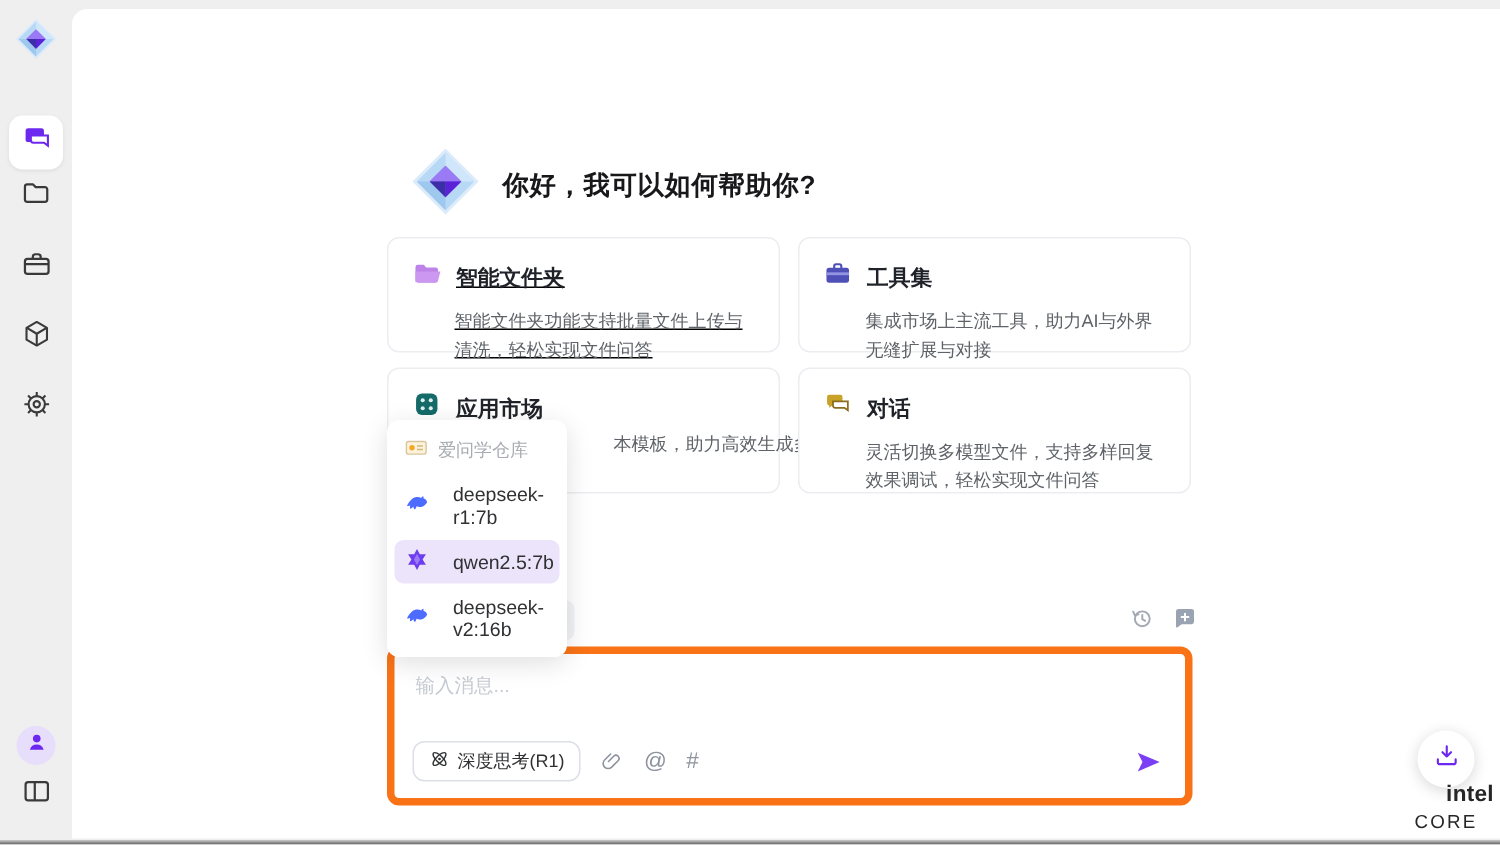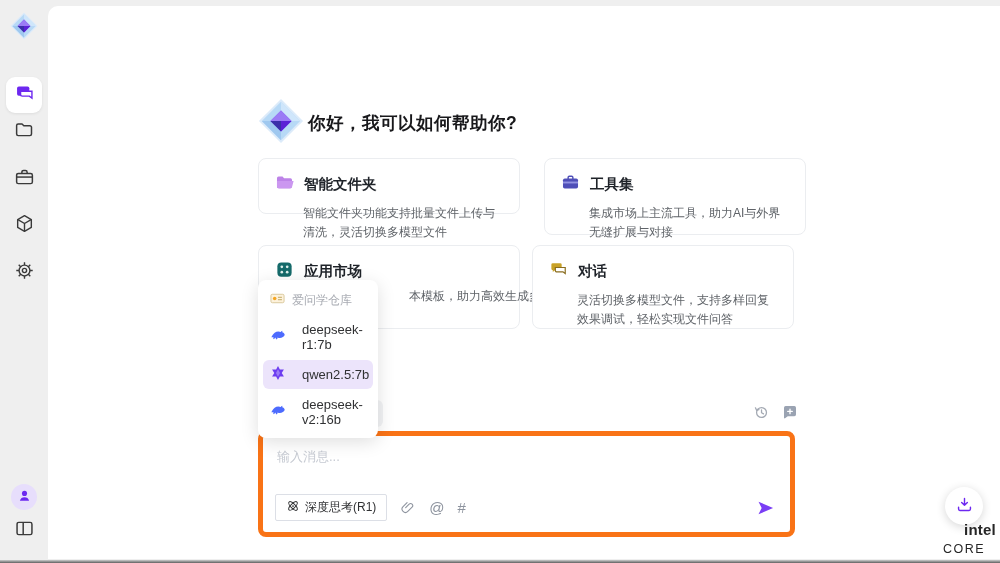--- a/index.html
+++ b/index.html
@@ -11,21 +11,21 @@
   .sidebar { position:absolute; left:0; top:0; width:48px; height:560px; background:#efefef; z-index:5; }
   .side-logo { position:absolute; left:10px; top:12px; width:28px; height:28px; cursor:pointer; }
   .side-item { position:absolute; left:13px; width:22px; height:22px; display:flex; align-items:center; justify-content:center; cursor:pointer; }
   .side-item.active-wrap { left:6px; top:77px; width:36px; height:36px; background:#ffffff; border-radius:9px; box-shadow:0 1px 3px rgba(0,0,0,.08); }
   .avatar-circle { position:absolute; left:11px; top:484px; width:26px; height:26px; border-radius:50%; background:#e7defc; display:flex; align-items:center; justify-content:center; cursor:pointer; }
 
   
   .main-panel { position:absolute; left:48px; top:6px; width:952px; height:553px; background:#ffffff; border-radius:10px 0 0 0; }
 
   
-  .greeting { position:absolute; left:258px; top:98px; height:50px; display:flex; align-items:center; gap:4px; }
+  .greeting { position:absolute; left:274px; top:98px; height:50px; display:flex; align-items:center; gap:15px; }
   .greeting-title { font-size:17.5px; font-weight:bold; color:#18181b; letter-spacing:.5px; }
 
   
   .card { position:absolute; width:262px; background:#fff; border:1px solid #ebedf0; border-radius:8px; padding:14px 16px 10px 16px; cursor:pointer; }
   .card-head { display:flex; align-items:center; gap:10px; margin-bottom:8px; }
   .card-title { font-size:14.5px; font-weight:bold; color:#1f2329; }
   .card-desc { font-size:12px; color:#5f6368; line-height:1.6; padding-left:28px; }
   .card-desc-frag { position:absolute; left:150px; top:42px; font-size:12px; color:#5f6368; white-space:nowrap; }
 
   
@@ -40,21 +40,21 @@
   .chevron { font-size:11px; color:#606266; transform:scaleY(.8); }
 
   .top-actions { position:absolute; left:751px; top:402px; display:flex; gap:10px; align-items:center; }
   .top-action { width:19px; height:19px; cursor:pointer; display:flex; align-items:center; justify-content:center; }
 
   
   .composer { position:absolute; left:258px; top:431px; width:537px; height:106px; border:5px solid #f97316; border-radius:8px; background:#fff; }
   .composer textarea { position:absolute; left:14px; top:12px; width:505px; height:48px; border:none; outline:none; resize:none; font-family:inherit; font-size:13px; color:#303133; background:transparent; }
   .composer textarea::placeholder { color:#c6cad2; }
   .composer-bar { position:absolute; left:12px; right:14px; bottom:11px; display:flex; align-items:center; gap:13px; }
-  .think-btn { display:flex; align-items:center; gap:5px; border:1px solid #dcdfe6; border-radius:2px; padding:4px 10px; font-size:12px; color:#303133; background:#fff; cursor:pointer; }
+  .think-btn { display:flex; align-items:center; gap:5px; border:1px solid #dcdfe6; border-radius:8px; padding:4px 10px; font-size:12px; color:#303133; background:#fff; cursor:pointer; }
   .bar-icon { color:#8d939e; font-size:15px; cursor:pointer; display:flex; align-items:center; }
   .send-btn { margin-left:auto; cursor:pointer; display:flex; align-items:center; }
 
   
   .fab { position:absolute; left:945px; top:487px; width:38px; height:38px; border-radius:50%; background:#fff; box-shadow:0 2px 10px rgba(0,0,0,.16); display:flex; align-items:center; justify-content:center; cursor:pointer; z-index:30; }
   .intel { position:absolute; left:926px; top:521px; width:76px; text-align:center; color:#262626; z-index:30; }
   .intel .brand { font-size:15px; font-weight:bold; letter-spacing:.2px;margin-left:32px; }
   .intel .product { font-size:12.5px; letter-spacing:1.5px; font-weight:400; }
   .intel .tier { display:inline-block; margin-left:34px; margin-top:1px; background:#9a9a9a; color:#fff; font-size:5.5px; padding:1px 4px; letter-spacing:1px; border-radius:1px; }
 
@@ -155,34 +155,34 @@
         <polygon points="24,44 4,24 24,24" fill="#9fc8ef"></polygon>
         <polygon points="24,13 35,24 24,35 13,24" fill="#7c4df0"></polygon>
         <polygon points="24,13 35,24 13,24" fill="#9b7bf5"></polygon>
         <polygon points="24,35 35,24 24,24" fill="#5b21d6"></polygon>
         <polygon points="24,35 13,24 24,24" fill="#3b2fa8"></polygon>
       </svg>
     </span>
     <span class="greeting-title">你好，我可以如何帮助你?</span>
   </div>
 
-  <div class="card" style="left:258px; top:158px; height:56px;">
+  <div class="card" style="left:258px; top:158px; height:77px;text-decoration:underline;">
     <div class="card-head">
       <span>
         <svg width="19" height="19" viewBox="0 0 24 24">
           <path d="M2.5 6.5a2 2 0 0 1 2-2h5l2 2.2h8a2 2 0 0 1 2 2V17a2.5 2.5 0 0 1-2.5 2.5H5A2.5 2.5 0 0 1 2.5 17z" fill="#bd83e8"></path>
           <path d="M2.5 10.2h21L21.7 17a2.5 2.5 0 0 1-2.4 1.9H2.5z" fill="#cb97f0"></path>
         </svg>
       </span>
       <span class="card-title">智能文件夹</span>
     </div>
-    <div class="card-desc">智能文件夹功能支持批量文件上传与清洗，灵活切换多模型文件</div>
-  </div>
-
-  <div class="card" style="left:532px; top:158px; height:77px;margin-left:12px;">
+    <div class="card-desc">智能文件夹功能支持批量文件上传与清洗，轻松实现文件问答</div>
+  </div>
+
+  <div class="card" style="left:532px; top:158px; height:77px;">
     <div class="card-head">
       <span>
         <svg width="19" height="19" viewBox="0 0 24 24">
           <path d="M9 8V5.6A1.6 1.6 0 0 1 10.6 4h2.8A1.6 1.6 0 0 1 15 5.6V8" stroke="#4f4fb8" stroke-width="1.8" fill="none"></path>
           <rect x="2.5" y="7" width="19" height="12.5" rx="2.2" fill="#4f4fb8"></rect>
           <rect x="2.5" y="10.8" width="19" height="2.4" fill="#9393e2"></rect>
         </svg>
       </span>
       <span class="card-title">工具集</span>
     </div>

